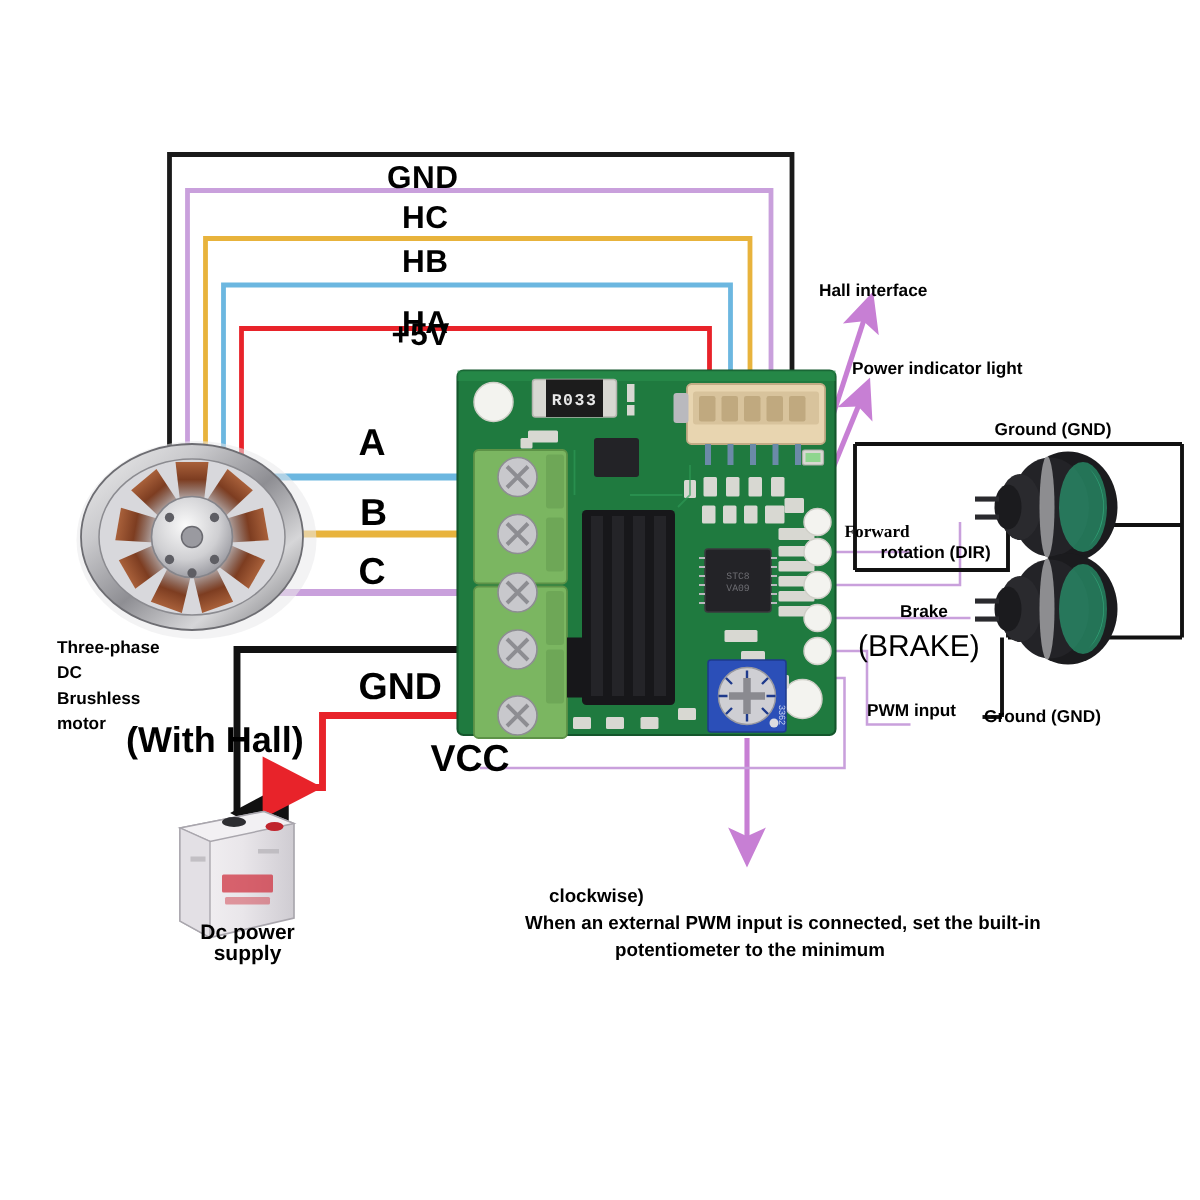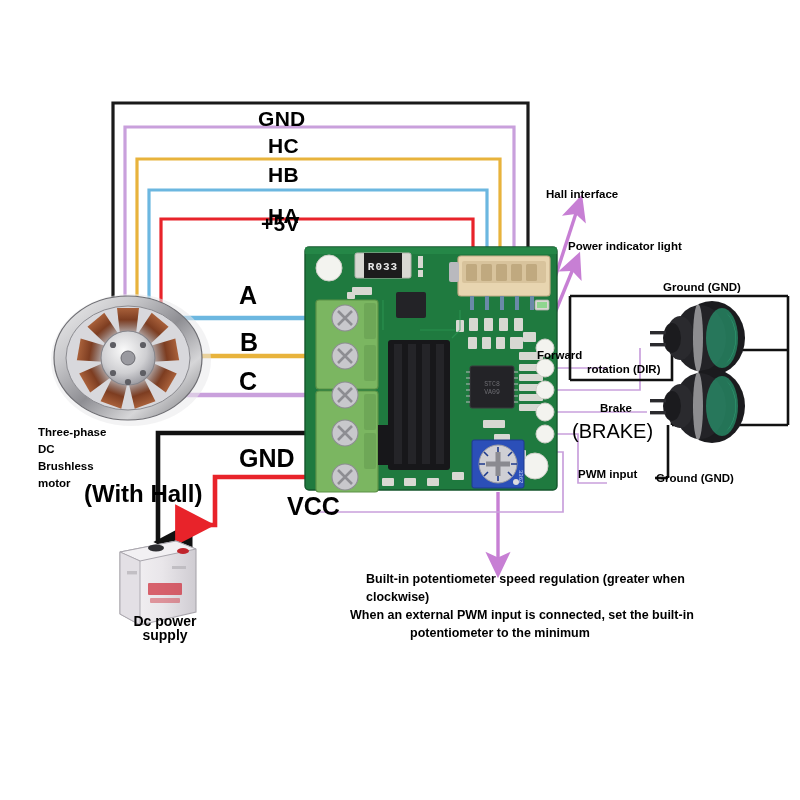--- a/index.html
+++ b/index.html
@@ -335,26 +335,25 @@
   <div class="lbl motor-sm" style="left:38px;top:441px;">DC</div>
   <div class="lbl motor-sm" style="left:38px;top:458px;">Brushless</div>
   <div class="lbl motor-sm" style="left:38px;top:475px;">motor</div>
   <div class="lbl motor-big" style="left:36px;top:480px;">(With Hall)</div>
 
   <div class="lbl batt-lbl" style="left:120px;top:612px;width:90px;">Dc power</div>
   <div class="lbl batt-lbl" style="left:120px;top:626px;width:90px;">supply</div>
 
   <div class="lbl anno" style="left:546px;top:188px;">Hall interface</div>
   <div class="lbl anno" style="left:568px;top:240px;">Power indicator light</div>
-  <div class="lbl anno" style="left:537px;top:349px;">Forward</div>
+  <div class="lbl anno" style="left:563px;top:349px;font-family:Liberation Serif, serif;">Forward</div>
   <div class="lbl anno" style="left:563px;top:363px;margin-left:24px;">rotation (DIR)</div>
   <div class="lbl anno" style="left:600px;top:402px;">Brake</div>
   <div class="lbl brake-big" style="left:572px;top:420px;">(BRAKE)</div>
   <div class="lbl anno" style="left:578px;top:468px;">PWM input</div>
   <div class="lbl anno" style="left:663px;top:281px;">Ground (GND)</div>
   <div class="lbl anno" style="left:656px;top:472px;">Ground (GND)</div>
 
-  <div class="lbl caption" style="left:366px;top:570px;">Built-in potentiometer speed regulation (greater when</div>
   <div class="lbl caption" style="left:366px;top:588px;">clockwise)</div>
   <div class="lbl caption" style="left:410px;top:624px;">potentiometer to the minimum</div>
   <div class="lbl caption" style="left:350px;top:606px;">When an external PWM input is connected, set the built-in</div>
 
 </div>
 
 </body></html>

